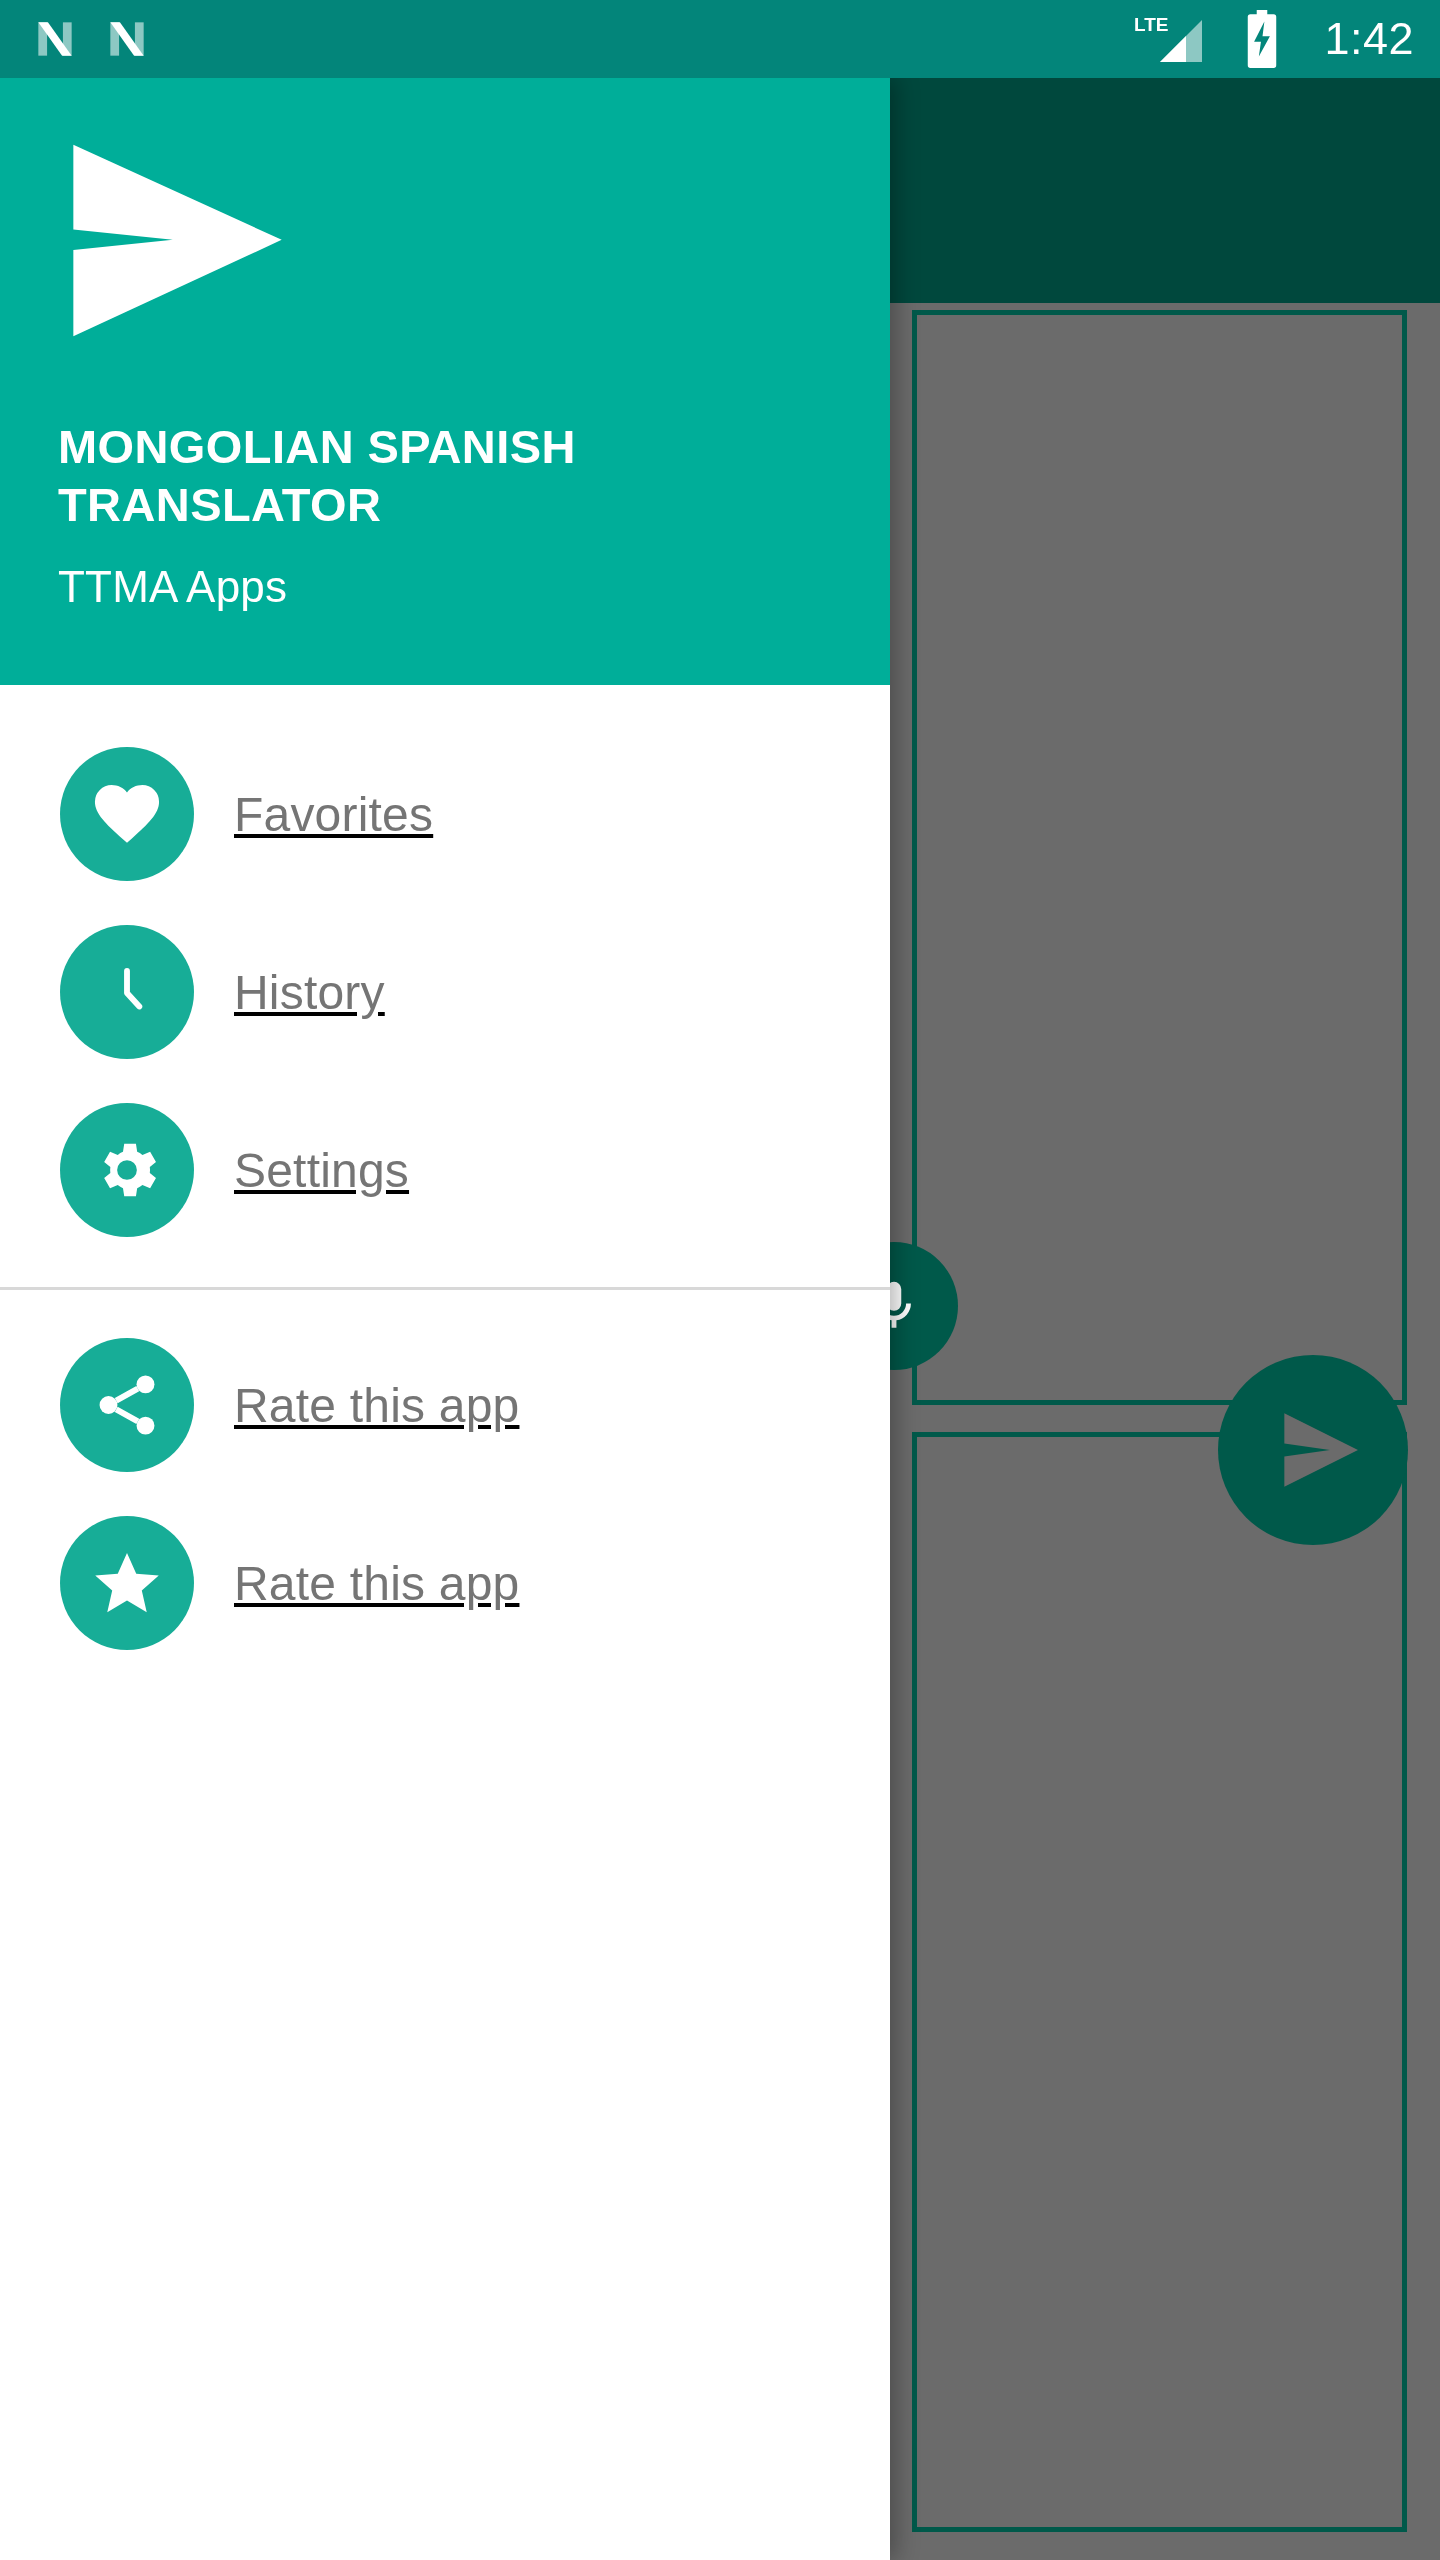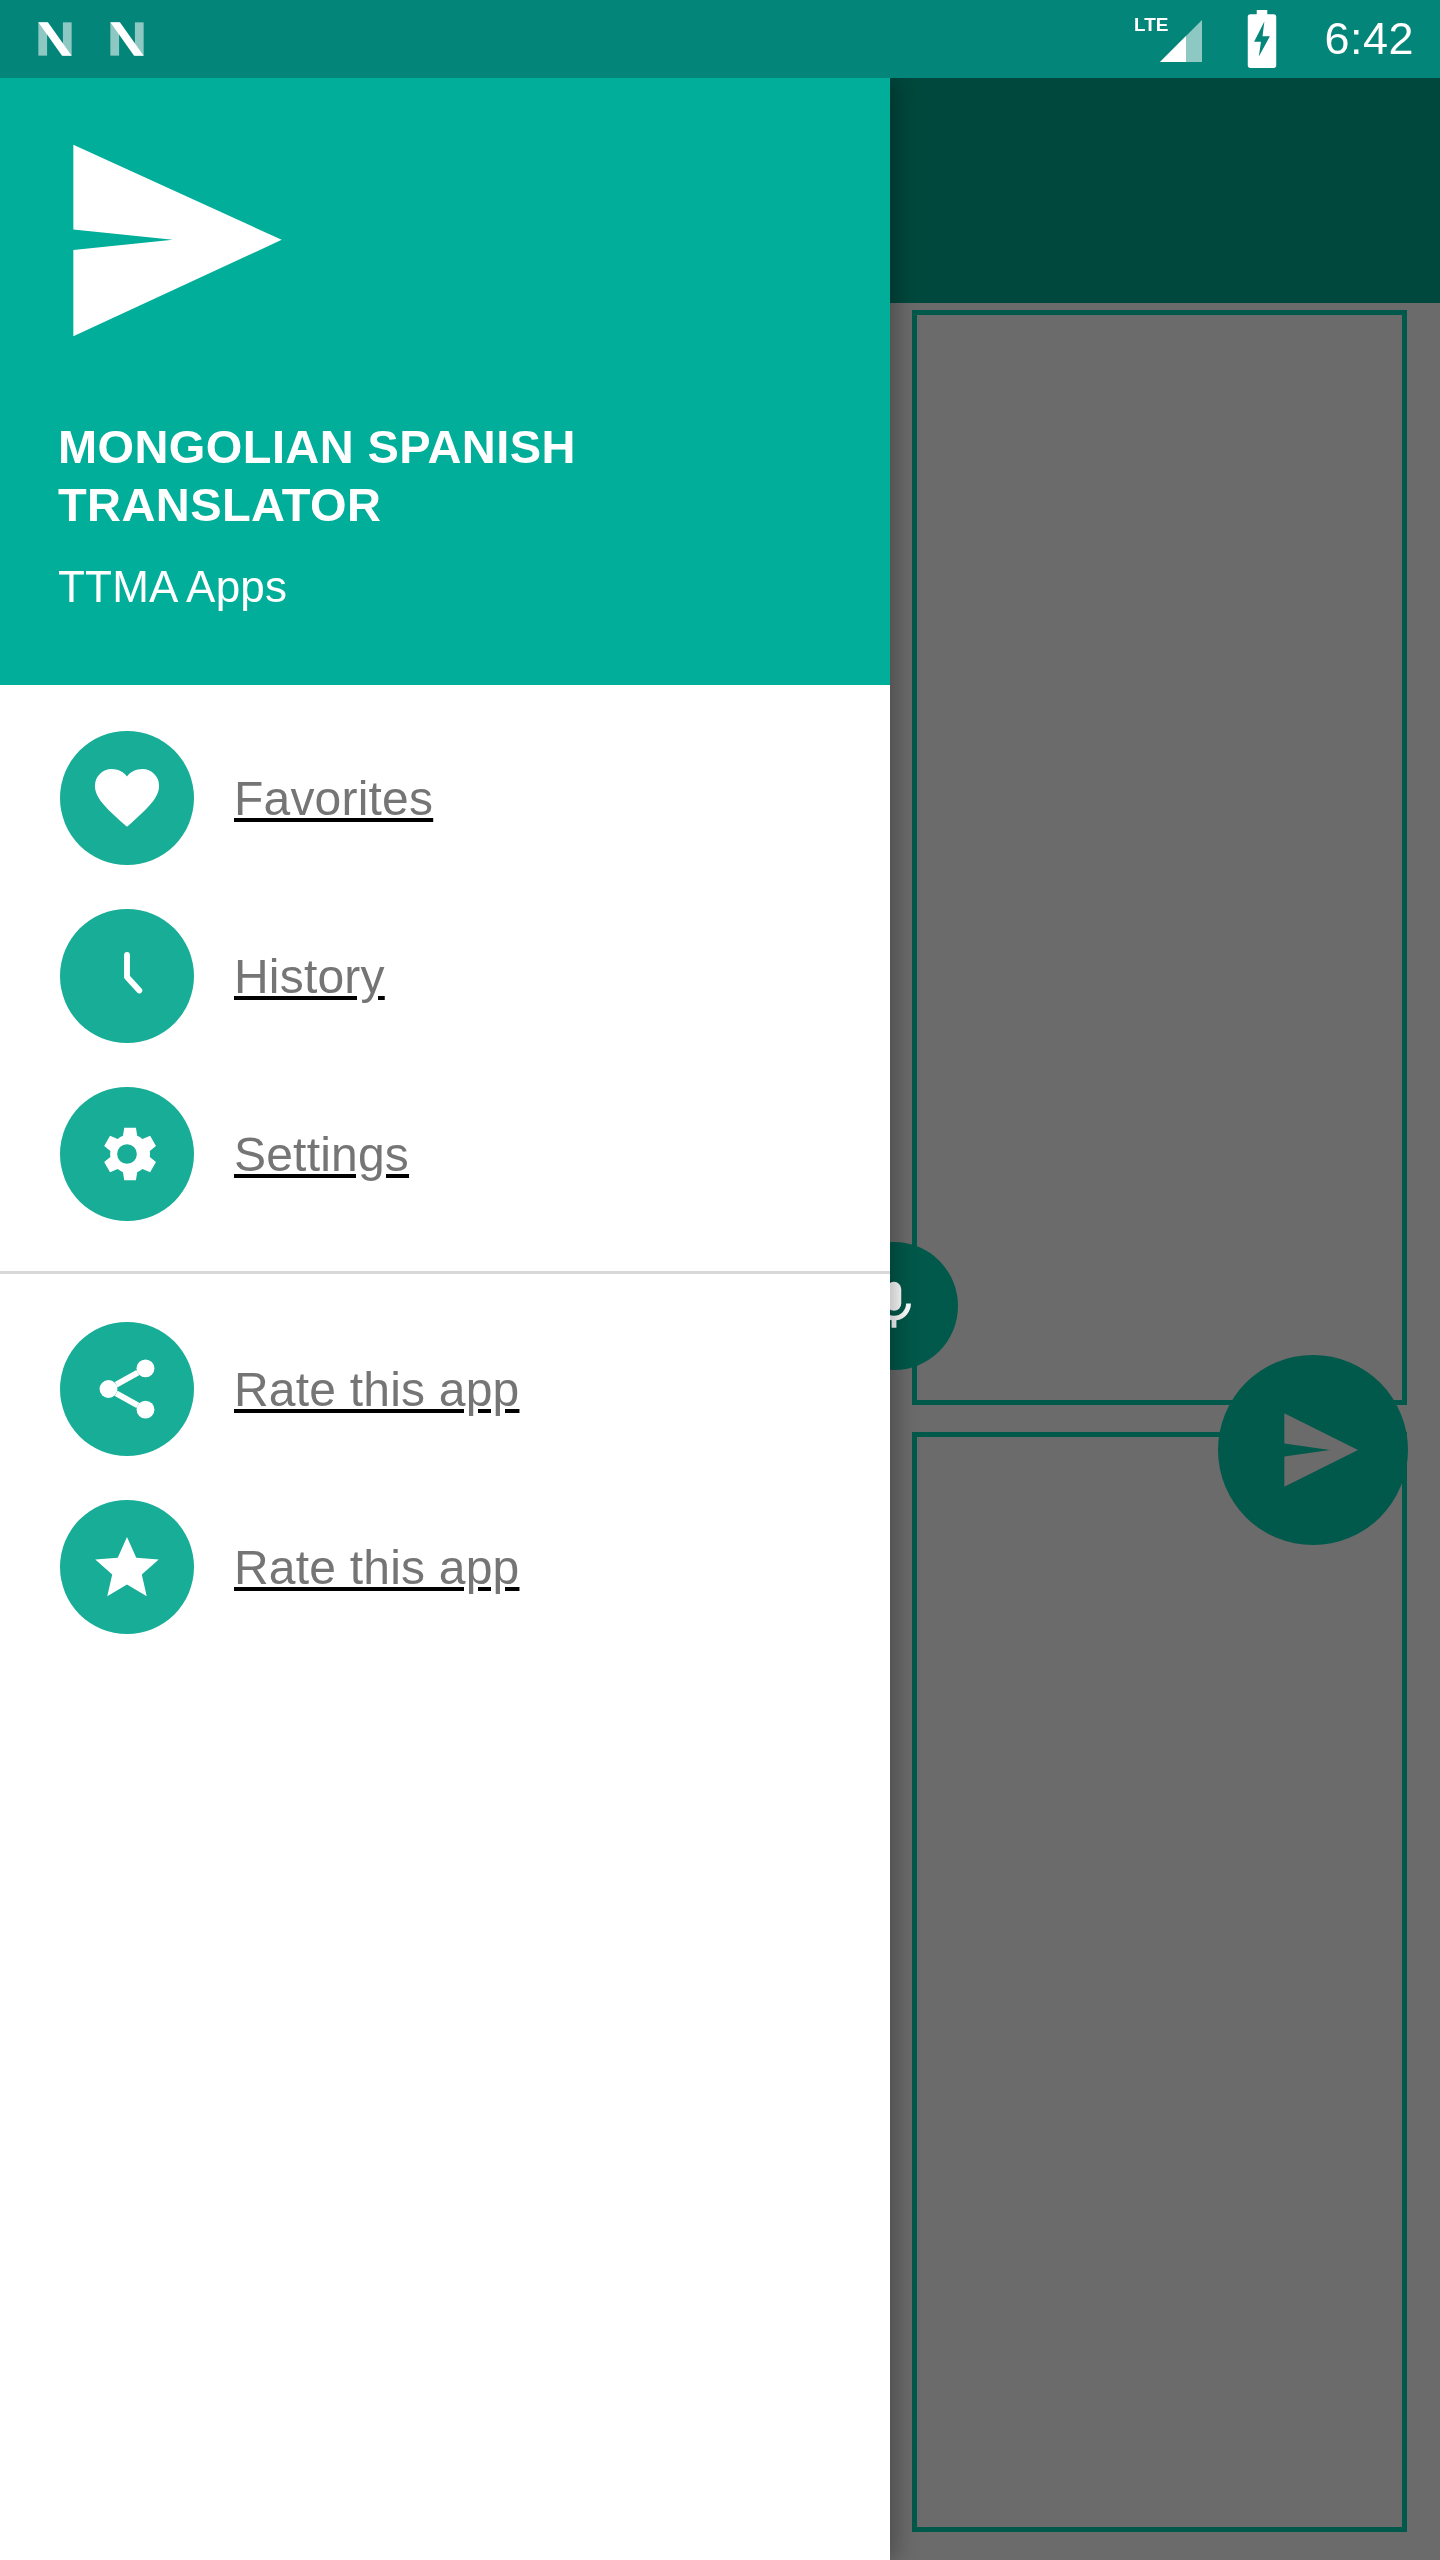--- a/index.html
+++ b/index.html
@@ -144,21 +144,21 @@
     left:58px; right:56px;
     bottom:73px;
     color:#ffffff;
     font-size:44px;
     font-weight:normal;
     letter-spacing:0.2px;
   }
 
   #drawer-menu {
     flex:1 1 auto;
-    padding-top:24px;
+    padding-top:40px;
   }
 
   .menu-group { padding:0; }
 
   .menu-item {
     display:flex;
     align-items:center;
     height:178px;
     padding-left:60px;
     cursor:pointer;
@@ -240,21 +240,21 @@
         <text x="0" y="9.5" font-family="Liberation Sans, sans-serif" font-size="9.5" font-weight="bold" fill="#ffffff">LTE</text>
         <path fill="#ffffff" fill-opacity="0.55" d="M34 4v21H13z"></path>
         <path fill="#ffffff" d="M26 12v13H13z"></path>
       </svg>
 
       <svg width="40" height="58" viewBox="0 0 14 22">
         <path fill="#ffffff" d="M5 0h4v1.6h2.4A1 1 0 0 1 12.4 2.6V21a1 1 0 0 1-1 1H2.6a1 1 0 0 1-1-1V2.6a1 1 0 0 1 1-1H5z"></path>
         <path fill="#03857A" d="M7.9 4.4 4 12h2.6l-.8 5.6L10 10H7.2z"></path>
       </svg>
 
-      <div id="status-time">6:42</div>
+      <div id="status-time">1:42</div>
     </div>
   </div>
 
   <div id="drawer">
 
     <div id="drawer-header">
       <div id="drawer-logo">
         <svg width="250" height="212" viewBox="0 0 34 29">
           <path fill="#ffffff" d="M2 1.2v11.6L15.6 14.2 2 15.6V27.4L30.5 14.2z"></path>
         </svg>

